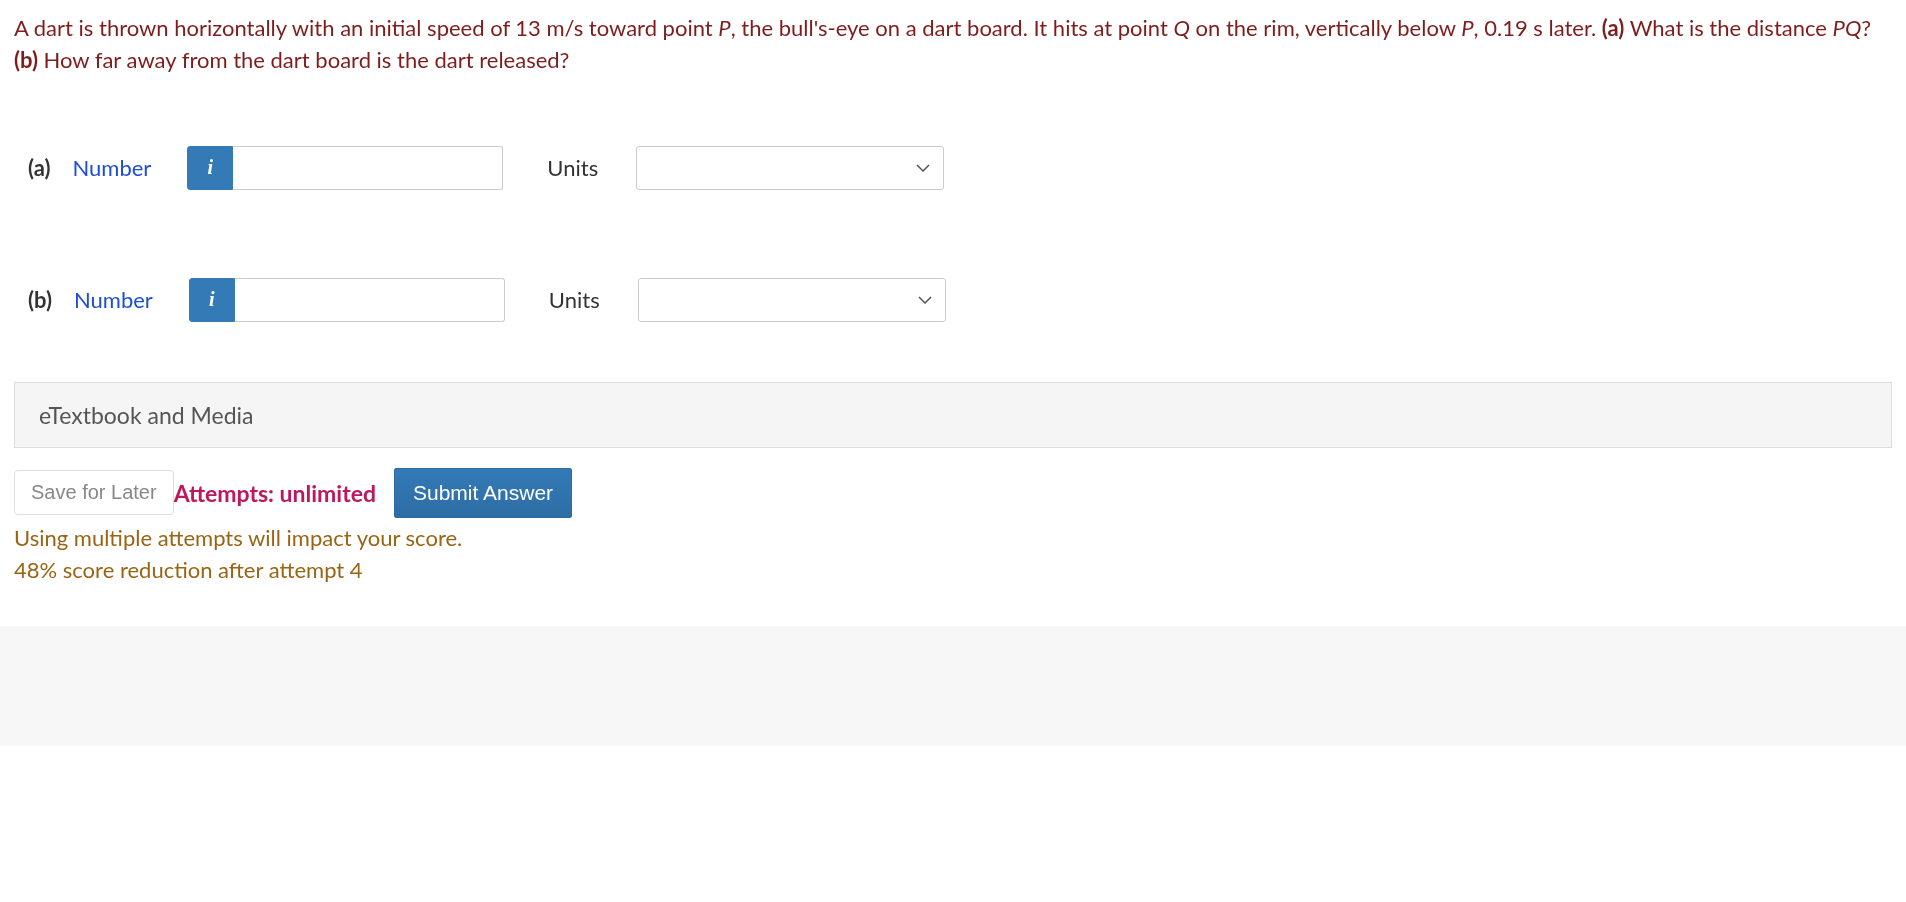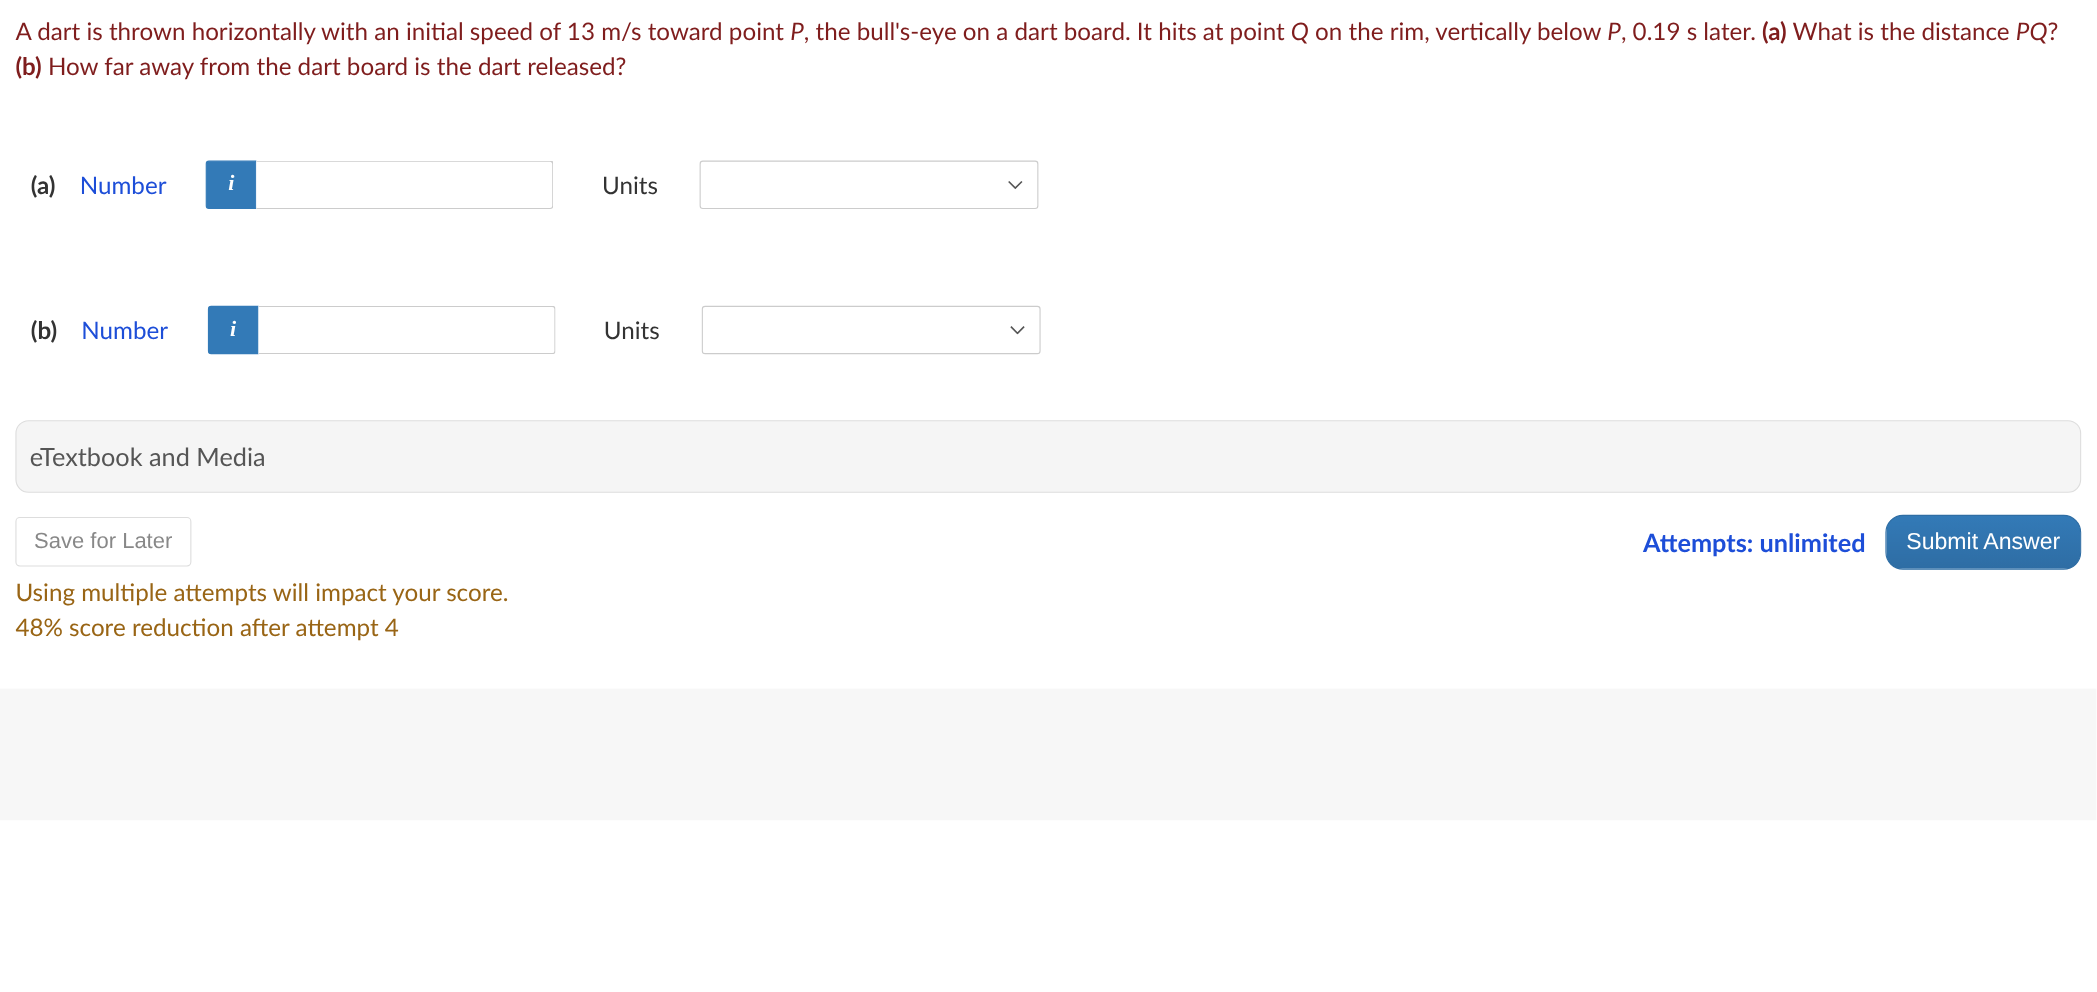--- a/index.html
+++ b/index.html
@@ -91,62 +91,61 @@
     right: 14px;
     top: 50%;
     transform: translateY(-50%);
     pointer-events: none;
     color: #555;
   }
   .chevron svg { display: block; }
   .accordion {
     border: 1px solid #dddddd;
     background: #f5f5f5;
-    border-radius: 12px;
-    padding: 18px 12px;
+    border-radius: 0;
+    padding: 18px 24px;
     margin-bottom: 20px;
     cursor: pointer;
   }
   .accordion-title {
     color: #555555;
     font-size: 23px;
   }
   .footer-row {
     display: flex;
     align-items: center;
-    justify-content: space-between;
     margin-bottom: 4px;
   }
   .save-btn {
     border: 1px solid #dddddd;
     background: #ffffff;
     color: #888888;
     padding: 10px 16px;
     font-size: 20px;
     border-radius: 4px;
     cursor: pointer;
   }
   .right-group {
     display: flex;
     align-items: center;
     gap: 18px;
   }
   .attempts-text {
     font-weight: 700;
-    color: #1d4ed8;
+    color: #be185d;
     font-size: 23px;
   }
   .submit-btn {
     background: #2e6da4;
     background: linear-gradient(#337ab7,#2e6da4);
     border: 1px solid #2e6da4;
     color: #ffffff;
     padding: 12px 18px;
     font-size: 21px;
-    border-radius: 16px;
+    border-radius: 2px;
     cursor: pointer;
   }
   .policy-text {
     color: #996515;
     line-height: 1.45;
     margin-top: 2px;
     margin-bottom: 40px;
   }
   .bottom-band {
     background: #f7f7f7;

